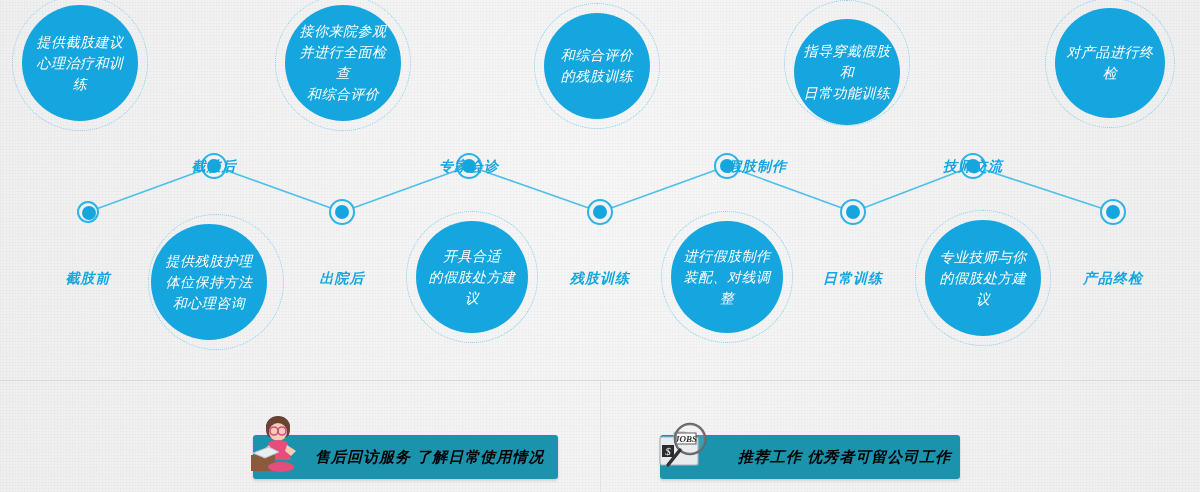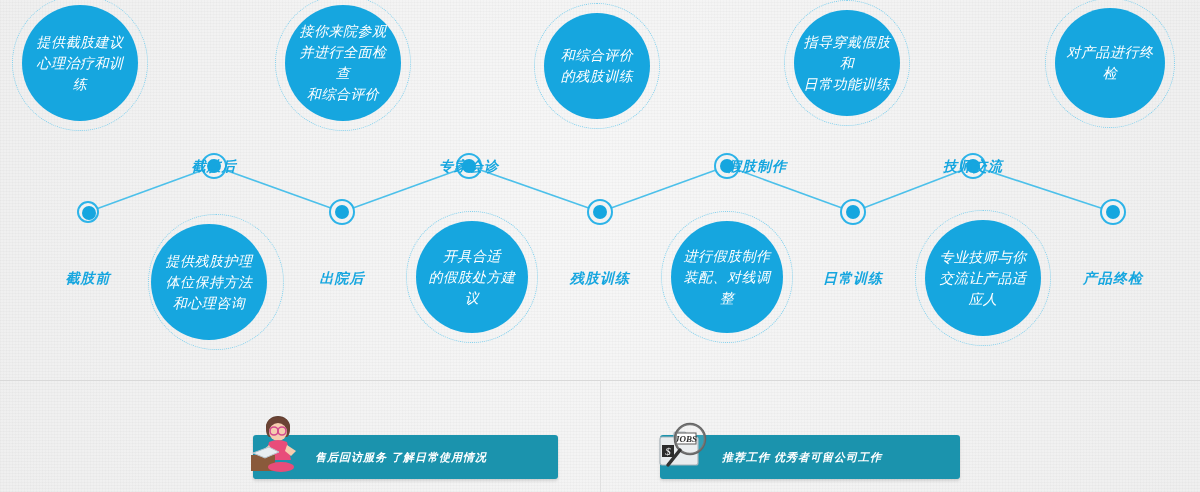--- a/index.html
+++ b/index.html
@@ -85,22 +85,22 @@
   
   .banner{
     position:absolute;
     height:44px;
     background:#1b93ad;
     border-radius:3px;
     display:flex;align-items:center;
     box-shadow:0 2px 3px rgba(0,0,0,.13);
   }
   .banner .btitle{
-    color:#ffffff;
-    font-size:11px;
+    color:#000000;
+    font-size:15px;
     font-weight:bold;
     letter-spacing:1px;
     white-space:nowrap;
   }
   .banner-icon{
     position:absolute;
     width:62px;height:62px;
     left:-6px;top:-22px;
     pointer-events:none;
   }
@@ -129,21 +129,21 @@
         <span class="btxt">接你来院参观
 并进行全面检查
 和综合评价</span>
       </div>
       <div class="bubble-ring" style="left: 534px; top: 3px; width: 126px; height: 126px;"></div>
       <div class="bubble" style="left: 544px; top: 13px; width: 106px; height: 106px; background: rgb(22, 166, 223);">
         <span class="btxt">和综合评价
 的残肢训练</span>
       </div>
       <div class="bubble-ring" style="left: 784px; top: 0px; width: 126px; height: 126px;"></div>
-      <div class="bubble" style="left: 794px; top: 10px; width: 106px; height: 106px; background: rgb(22, 166, 223);">
+      <div class="bubble" style="left: 794px; top: 19px; width: 106px; height: 106px; background: rgb(22, 166, 223);">
         <span class="btxt">指导穿戴假肢和
 日常功能训练</span>
       </div>
       <div class="bubble-ring" style="left: 1045px; top: -2px; width: 130px; height: 130px;"></div>
       <div class="bubble" style="left: 1055px; top: 8px; width: 110px; height: 110px; background: rgb(22, 166, 223);">
         <span class="btxt">对产品进行终检</span>
       </div>
       <div class="bubble-ring" style="left: 148px; top: 214px; width: 136px; height: 136px;"></div>
       <div class="bubble" style="left: 151px; top: 224px; width: 116px; height: 116px; background: rgb(22, 166, 223); text-align: center;">
         <span class="btxt">提供残肢护理
@@ -156,21 +156,21 @@
 的假肢处方建议</span>
       </div>
       <div class="bubble-ring" style="left: 661px; top: 211px; width: 132px; height: 132px;"></div>
       <div class="bubble" style="left: 671px; top: 221px; width: 112px; height: 112px; background: rgb(22, 166, 223);">
         <span class="btxt">进行假肢制作
 装配、对线调整</span>
       </div>
       <div class="bubble-ring" style="left: 915px; top: 210px; width: 136px; height: 136px;"></div>
       <div class="bubble" style="left: 925px; top: 220px; width: 116px; height: 116px; background: rgb(22, 166, 223);">
         <span class="btxt">专业技师与你
-交流让产品适应人</span>
+的假肢处方建议</span>
       </div>
     </div>
 
   <div id="node-layer">
       <div class="node sm" style="left: 77px; top: 201px;"></div>
       <div class="node-label" style="color: rgb(22, 166, 223); width: 120px; left: 28px; top: 234px;">截肢前</div>
       <div class="node" style="left: 201px; top: 153px;"></div>
       <div class="node-label" style="color: rgb(22, 166, 223); width: 120px; left: 154px; top: 122px;">截肢后</div>
       <div class="node" style="left: 329px; top: 199px;"></div>
       <div class="node-label" style="color: rgb(22, 166, 223); width: 120px; left: 282px; top: 234px;">出院后</div>
@@ -211,17 +211,17 @@
     <rect x="6" y="24" width="38" height="28" rx="2" fill="#e9ecee" stroke="#aab4ba" stroke-width="1.2"></rect>
     <rect x="20" y="19" width="12" height="6" rx="1.5" fill="#dfe4e7" stroke="#aab4ba" stroke-width="1.2"></rect>
     <rect x="8" y="32" width="12" height="12" fill="#2b2b2b"></rect>
     <text x="14" y="42" font-size="11" font-family="serif" fill="#ffffff" text-anchor="middle">$</text>
     <rect x="22" y="20" width="20" height="11" fill="#ffffff" stroke="#444" stroke-width="1"></rect>
     <text x="32" y="29" font-size="9" font-family="serif" font-weight="bold" fill="#111" text-anchor="middle">JOBS</text>
     <circle cx="36" cy="26" r="15" fill="none" stroke="#666" stroke-width="2.5"></circle>
     <circle cx="36" cy="26" r="15" fill="#ffffff" opacity="0.12"></circle>
     <line x1="26" y1="37" x2="14" y2="52" stroke="#333" stroke-width="3.5" stroke-linecap="round"></line>
   </svg></span>
-        <span class="btitle" style="margin-left: 62px;">推荐工作 优秀者可留公司工作</span>
+        <span class="btitle" style="margin-left: 78px;">推荐工作 优秀者可留公司工作</span>
       </div>
     </div>
 
 </div>
 
 </body></html>

